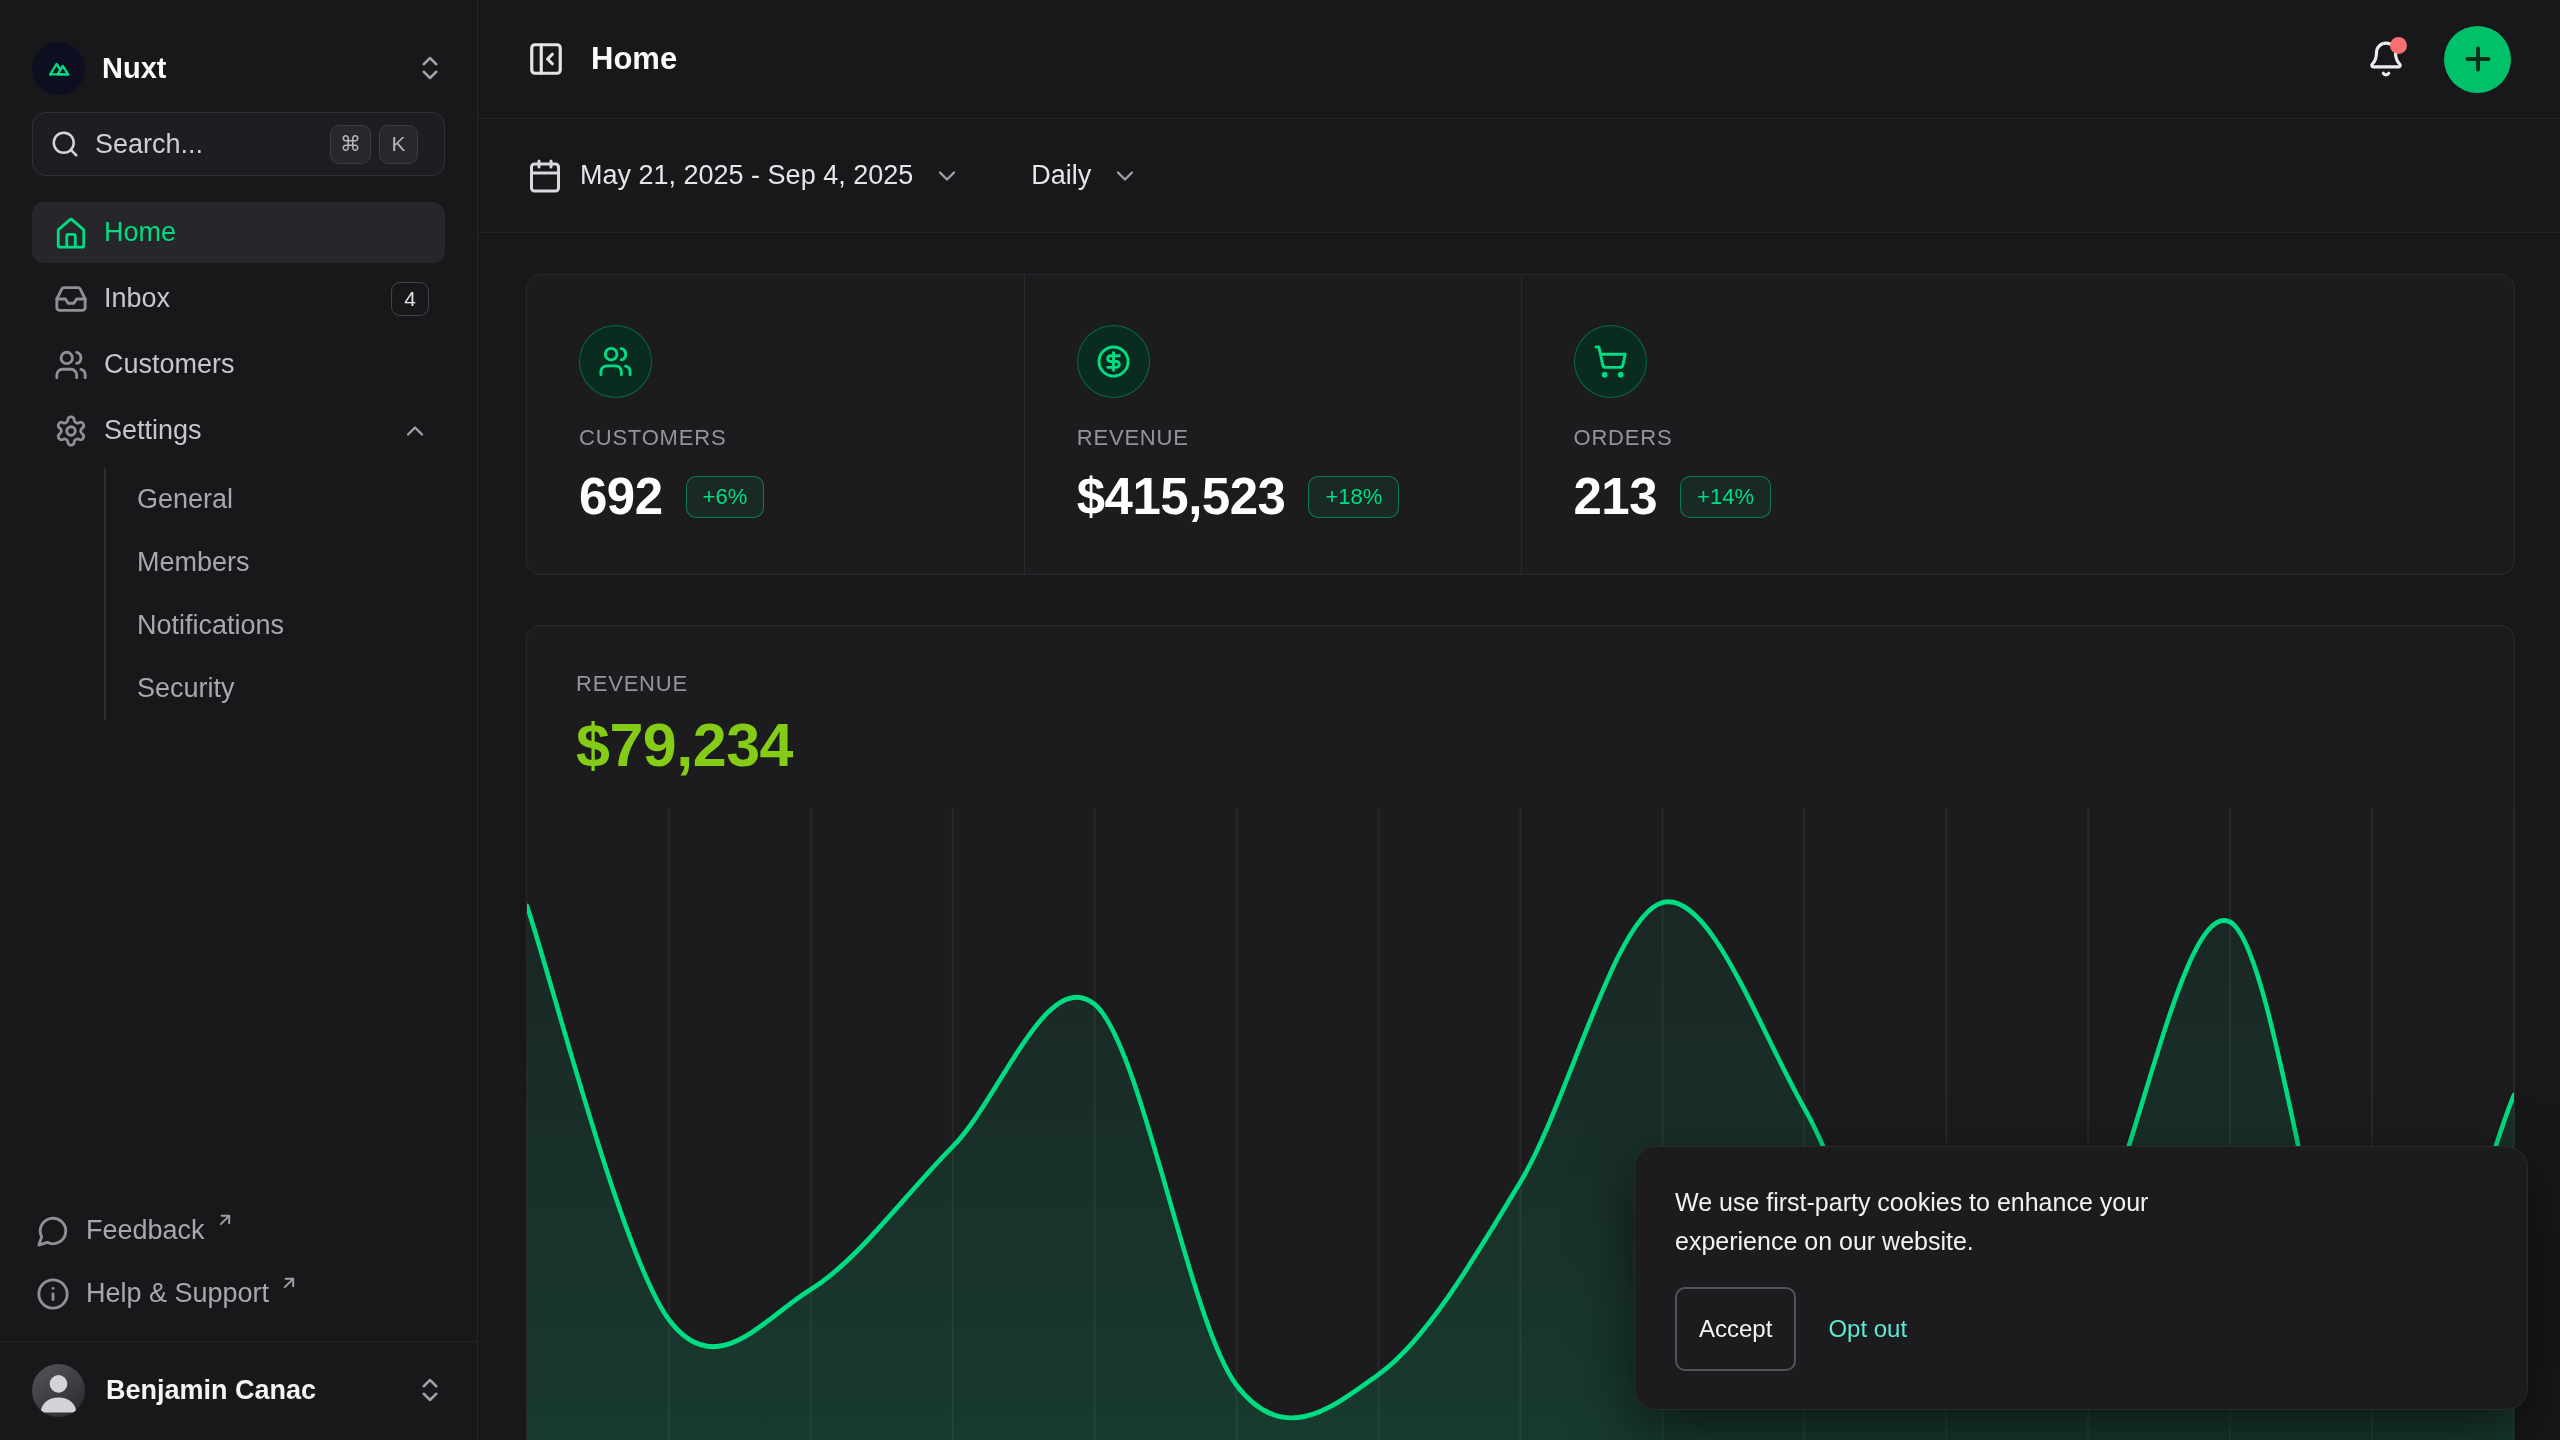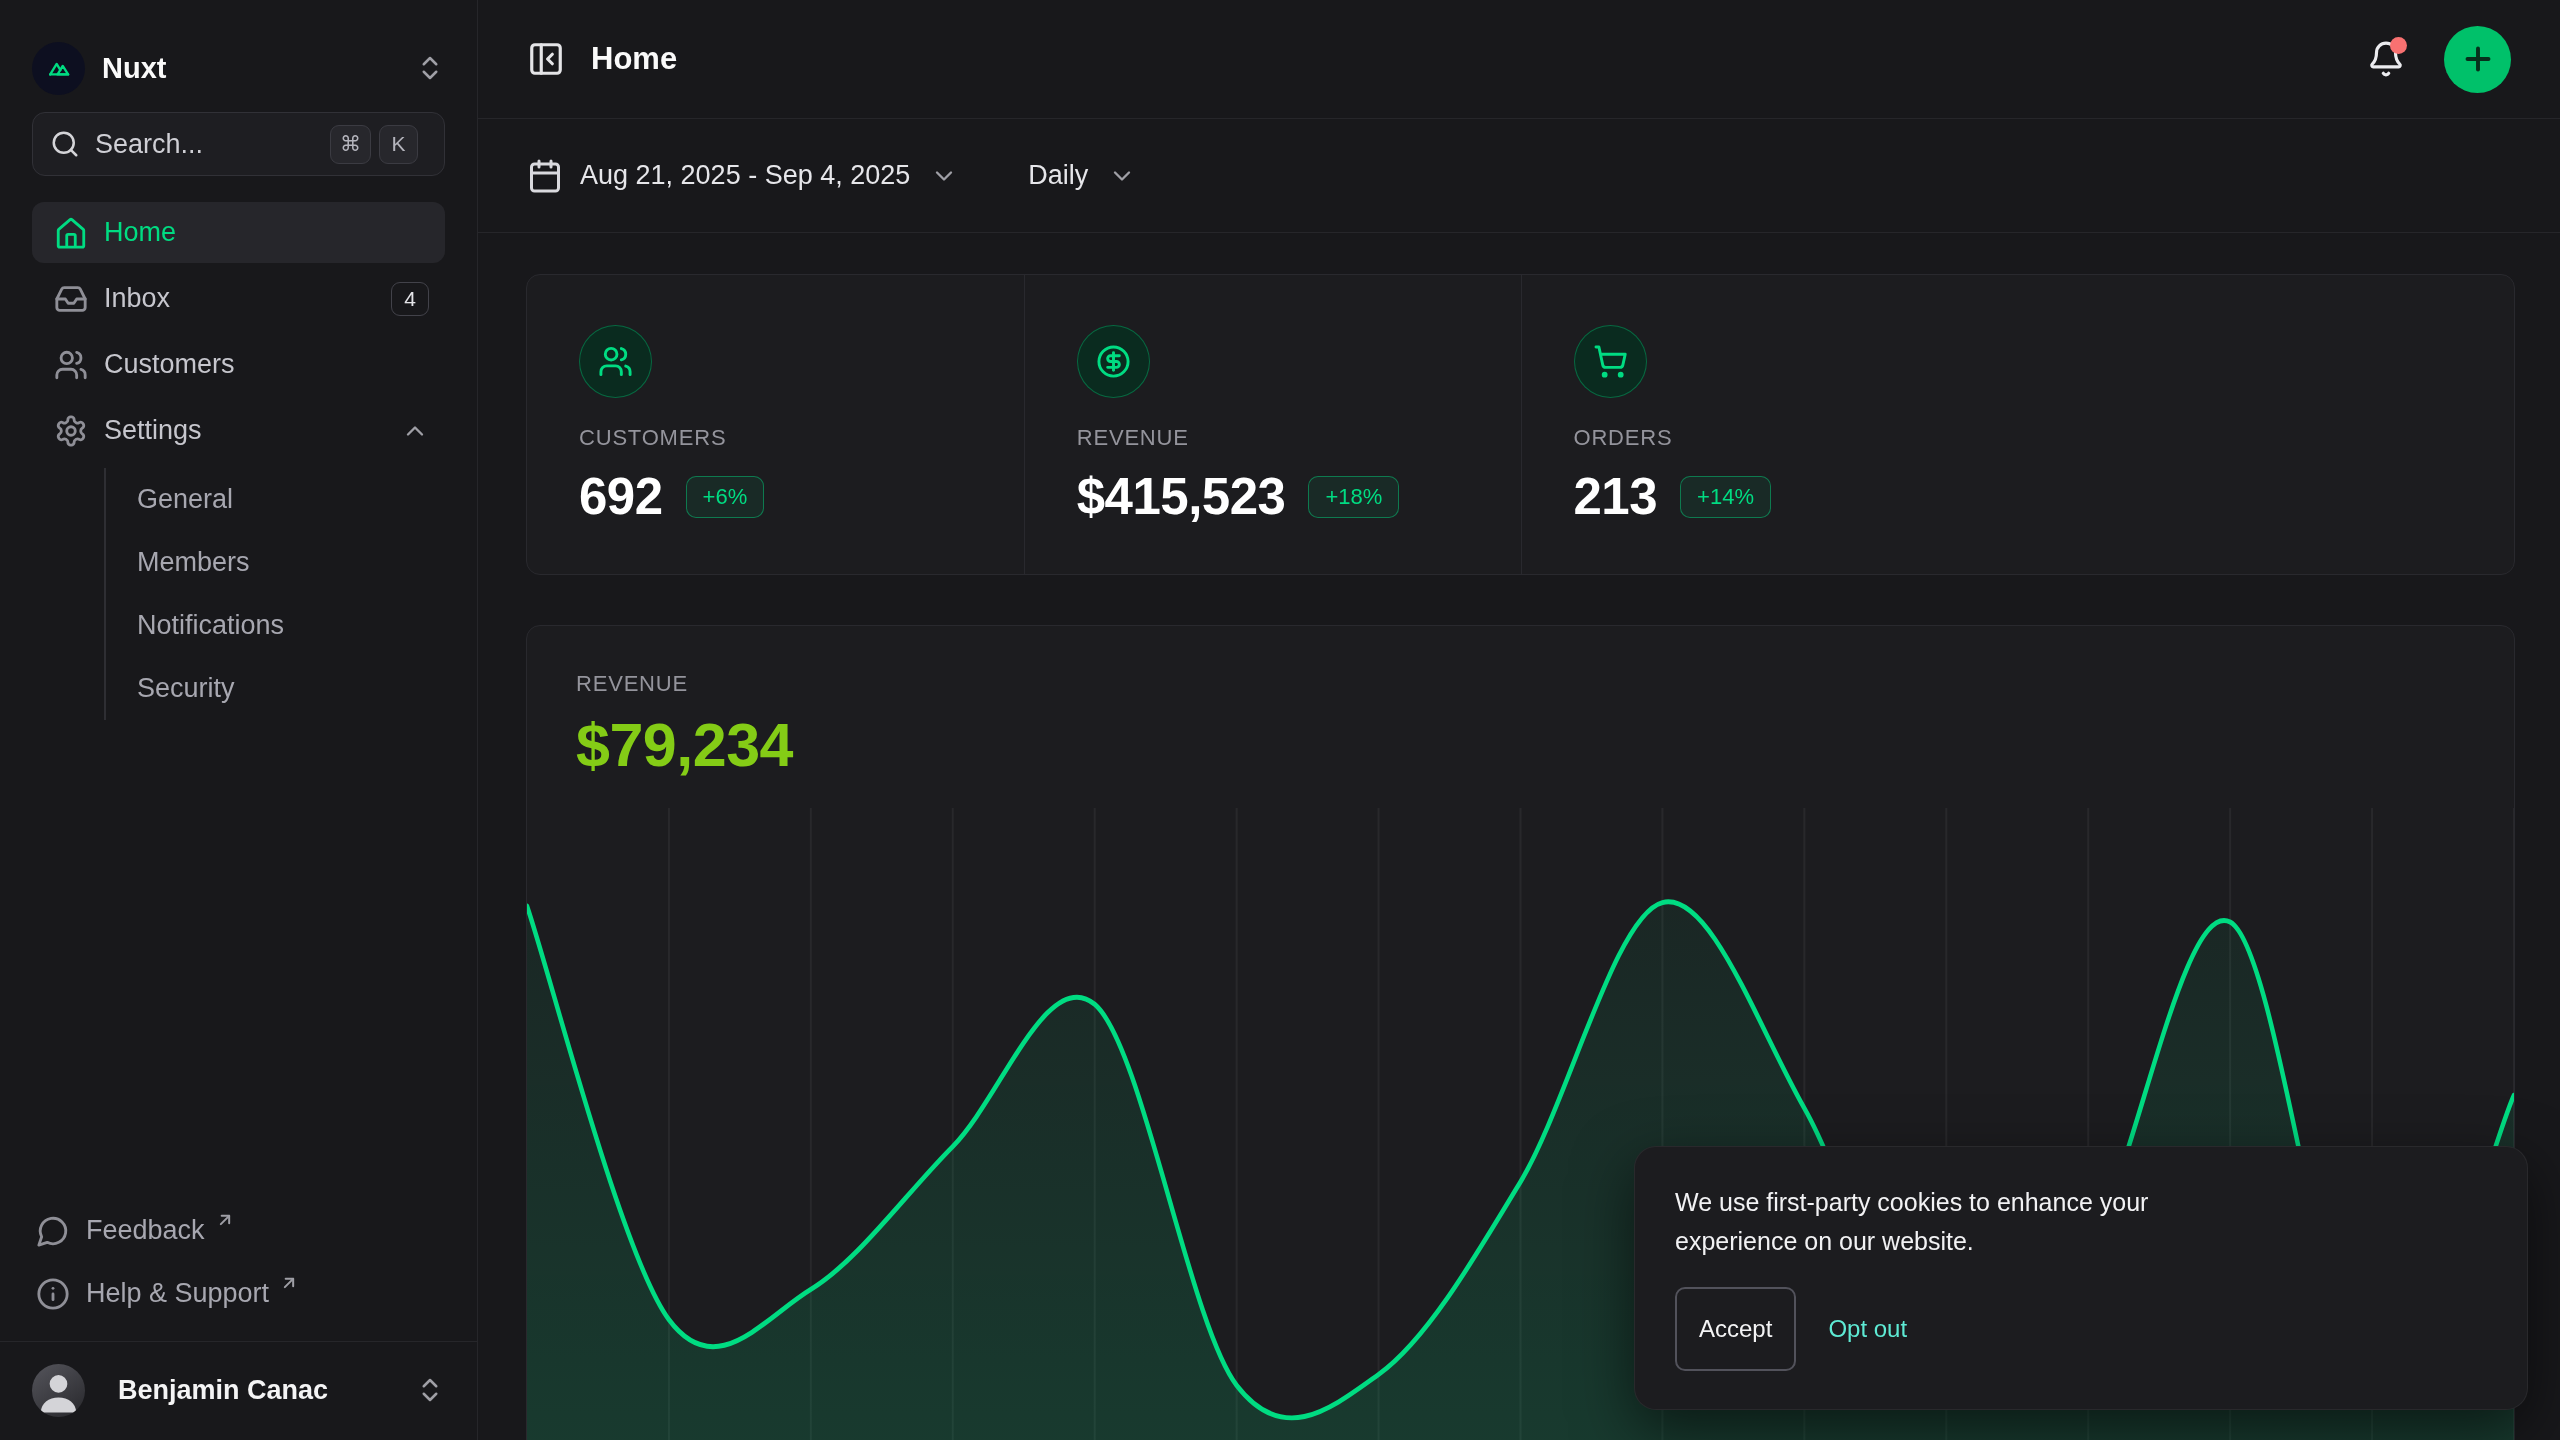--- a/index.html
+++ b/index.html
@@ -74,21 +74,21 @@
   .side-link {
     height:63px; display:flex; align-items:center; gap:16px;
     color:#a7a7b0; font-size:27px; padding-left:4px; cursor:pointer;
   }
   .side-link .nicon { color:#8f8f97; }
   .ext-arrow { color:#9f9fa6; align-self:flex-start; margin:11px 0 0 -6px; }
 
   .user-section {
     border-top:1px solid #26262a; padding:14px 32px 16px 32px;
   }
-  .user-row { display:flex; align-items:center; gap:33px; height:68px; cursor:pointer; }
+  .user-row { display:flex; align-items:center; gap:21px; height:68px; cursor:pointer; }
   .avatar {
     width:53px; height:53px; border-radius:50%; flex:none;
     background:linear-gradient(145deg,#55555c,#27272b);
     display:grid; place-items:center; overflow:hidden;
   }
   .user-name { font-size:27px; font-weight:600; color:#f4f4f5; }
 
   
   .main { position:absolute; left:478px; right:0; top:0; bottom:0; }
   .topbar {
@@ -359,21 +359,21 @@
   <div class="toolbar">
     <div class="picker">
       <span class="cal">
         <svg width="36" height="36" viewBox="0 0 24 24" fill="none" stroke="currentColor" stroke-width="2" stroke-linecap="round" stroke-linejoin="round">
           <rect x="3" y="4" width="18" height="18" rx="2"></rect>
             <path d="M16 2v4"></path>
             <path d="M8 2v4"></path>
             <path d="M3 10h18"></path>
         </svg>
       </span>
-      <span class="picker-label">Aug 21, 2025 - Sep 4, 2025</span>
+      <span class="picker-label">May 21, 2025 - Sep 4, 2025</span>
       <span class="chev">
         <svg width="28" height="28" viewBox="0 0 24 24" fill="none" stroke="currentColor" stroke-width="2" stroke-linecap="round" stroke-linejoin="round">
           <path d="m6 9 6 6 6-6"></path>
         </svg>
       </span>
     </div>
     <div class="picker">
       <span class="picker-label">Daily</span>
       <span class="chev">
         <svg width="28" height="28" viewBox="0 0 24 24" fill="none" stroke="currentColor" stroke-width="2" stroke-linecap="round" stroke-linejoin="round">

